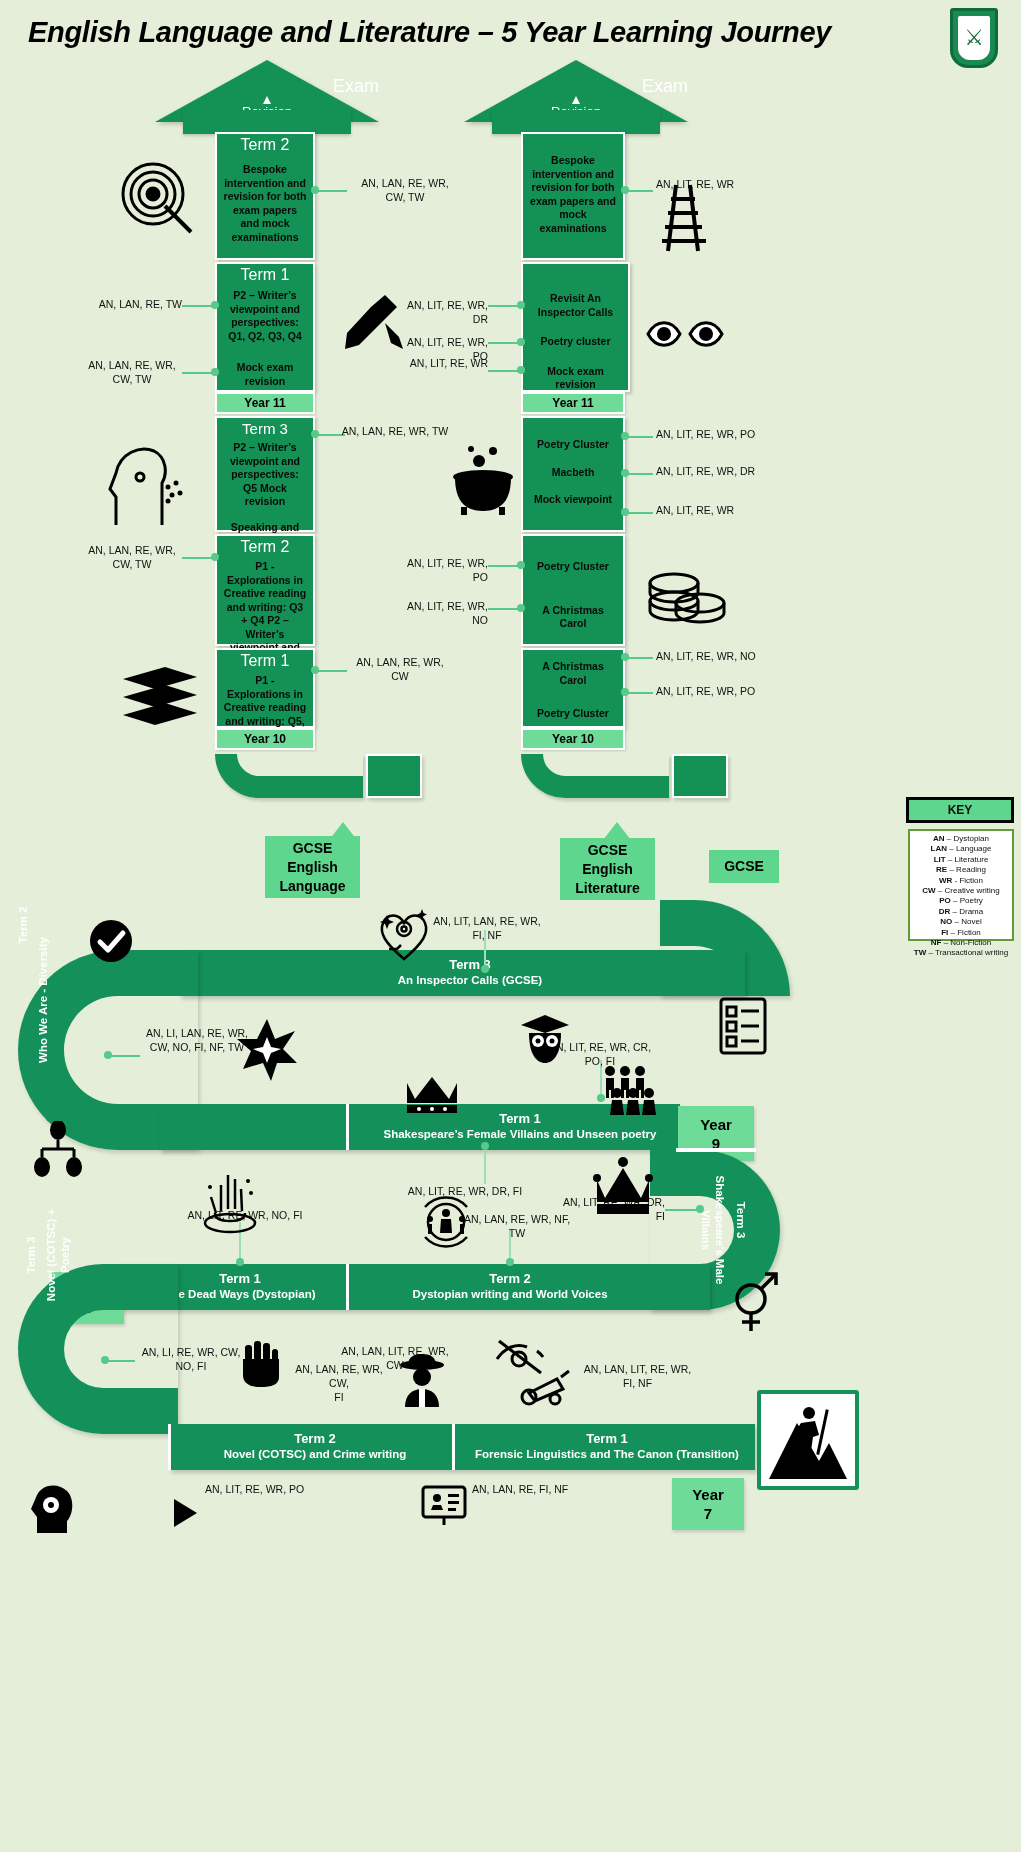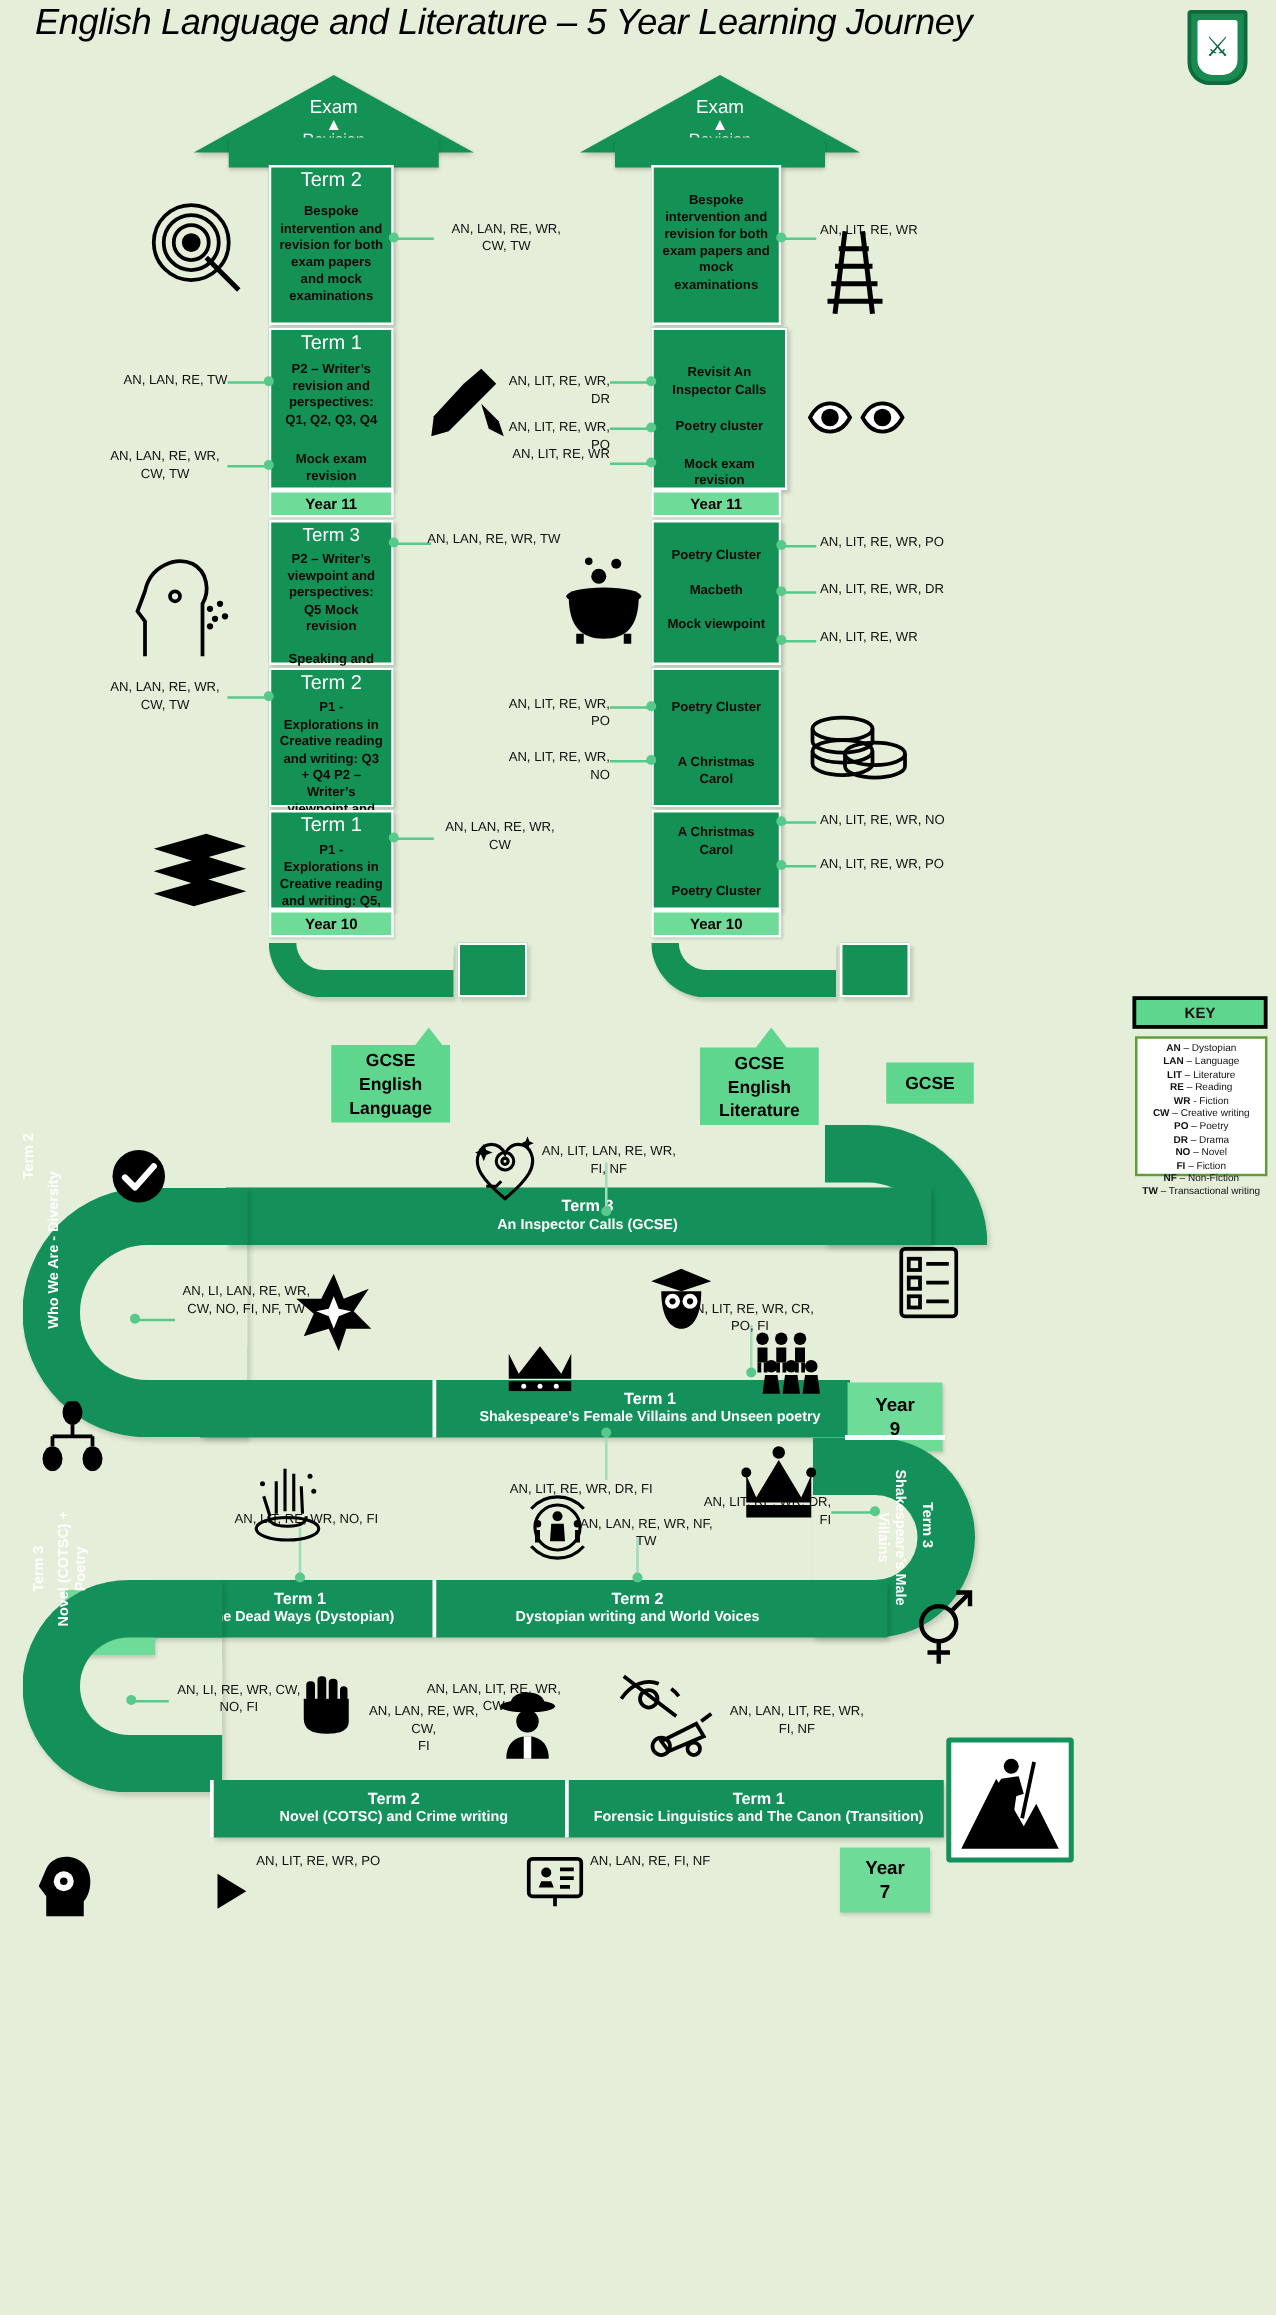--- a/index.html
+++ b/index.html
@@ -6,22 +6,22 @@
   body{
     width:1021px;height:1852px;position:relative;overflow:hidden;
     background:#e4eed8;
     font-family:"Liberation Sans", sans-serif;
     color:#111;
   }
   .abs{position:absolute;box-sizing:border-box;}
 
   
   #title{
-    left:28px;top:2px;width:880px;height:44px;
-    font-size:29px;font-weight:normal;font-style:italic;
+    left:28px;top:16px;width:880px;height:44px;
+    font-size:29px;font-weight:bold;font-style:italic;
     letter-spacing:-0.3px;color:#000;white-space:nowrap;
   }
   #crest{
     left:950px;top:8px;width:48px;height:60px;
     background:#1a8a52;border:3px solid #0d6b3d;border-radius:3px 3px 18px 18px;
     display:flex;align-items:center;justify-content:center;
   }
   #crest .inner{
     width:32px;height:44px;background:#fff;border-radius:2px 2px 12px 12px;
     display:flex;align-items:center;justify-content:center;
@@ -48,22 +48,22 @@
   }
 
   
   .exam-arrow{width:224px;height:70px;}
   .exam-arrow .tri{
     width:0;height:0;border-left:112px solid transparent;border-right:112px solid transparent;
     border-bottom:62px solid #149154;
     filter:drop-shadow(1px 2px 2px rgba(0,0,0,.2));
   }
   .exam-label{
-    position:absolute;left:0;right:0;top:16px;text-align:center;color:#fff;
-    font-size:15px;line-height:20px;
+    position:absolute;left:0;right:0;top:16px;text-align:right;color:#fff;
+    font-size:18px;line-height:20px;
   }
   .exam-sub{
     position:absolute;left:0;right:0;top:44px;text-align:center;color:#fff;
     font-size:13px;line-height:15px;
   }
   .exam-uparrow{
     position:absolute;left:50%;margin-left:-4px;top:36px;
     width:0;height:0;border-left:4px solid transparent;border-right:4px solid transparent;
     border-bottom:8px solid #fff;
   }
@@ -144,21 +144,21 @@
 <div class="abs blk" style="left:215px;top:132px;width:100px;height:128px;">
   <div class="hd">Term 2</div>
   <div class="bd" style="margin-top:6px;">Bespoke intervention and revision for both exam papers and mock examinations</div>
 </div>
 <div class="abs conn" style="left:315px;top:190px;width:32px;"></div>
 <div class="abs dot" style="left:311px;top:186px;"></div>
 <div class="abs lbl" style="left:350px;top:176px;width:110px;text-align:center;">AN, LAN, RE, WR, CW, TW</div>
 
 <div class="abs blk" style="left:215px;top:262px;width:100px;height:130px;">
   <div class="hd">Term 1</div>
-  <div class="bd" style="margin-top:2px;">P2 – Writer’s revision and perspectives: Q1, Q2, Q3, Q4</div>
+  <div class="bd" style="margin-top:2px;">P2 – Writer’s viewpoint and perspectives: Q1, Q2, Q3, Q4</div>
   <div class="bd" style="margin-top:16px;">Mock exam revision</div>
 </div>
 <div class="abs conn" style="left:182px;top:305px;width:34px;"></div>
 <div class="abs dot" style="left:211px;top:301px;"></div>
 <div class="abs lbl" style="left:90px;top:297px;width:92px;text-align:right;">AN, LAN, RE, TW</div>
 <div class="abs conn" style="left:182px;top:372px;width:34px;"></div>
 <div class="abs dot" style="left:211px;top:368px;"></div>
 <div class="abs lbl" style="left:82px;top:358px;width:100px;text-align:center;">AN, LAN, RE, WR, CW, TW</div>
 <div class="abs yearbar" style="left:215px;top:392px;width:100px;height:22px;">Year 11</div>
 

